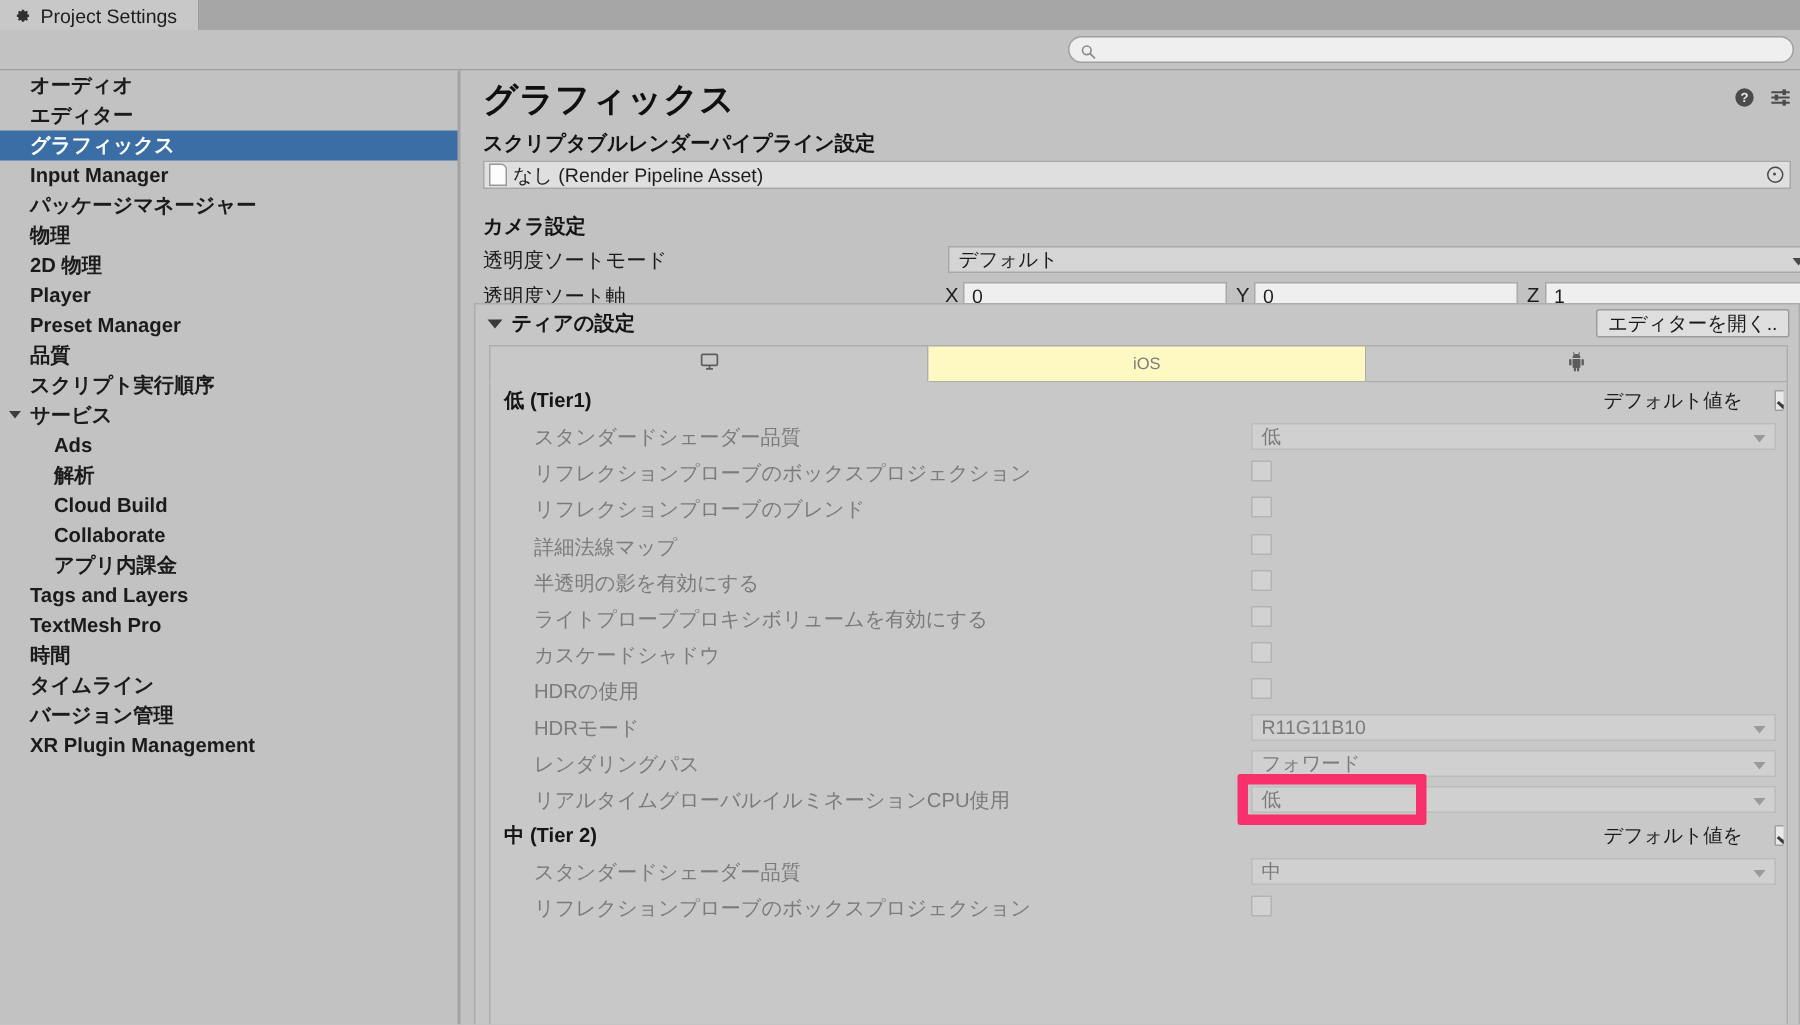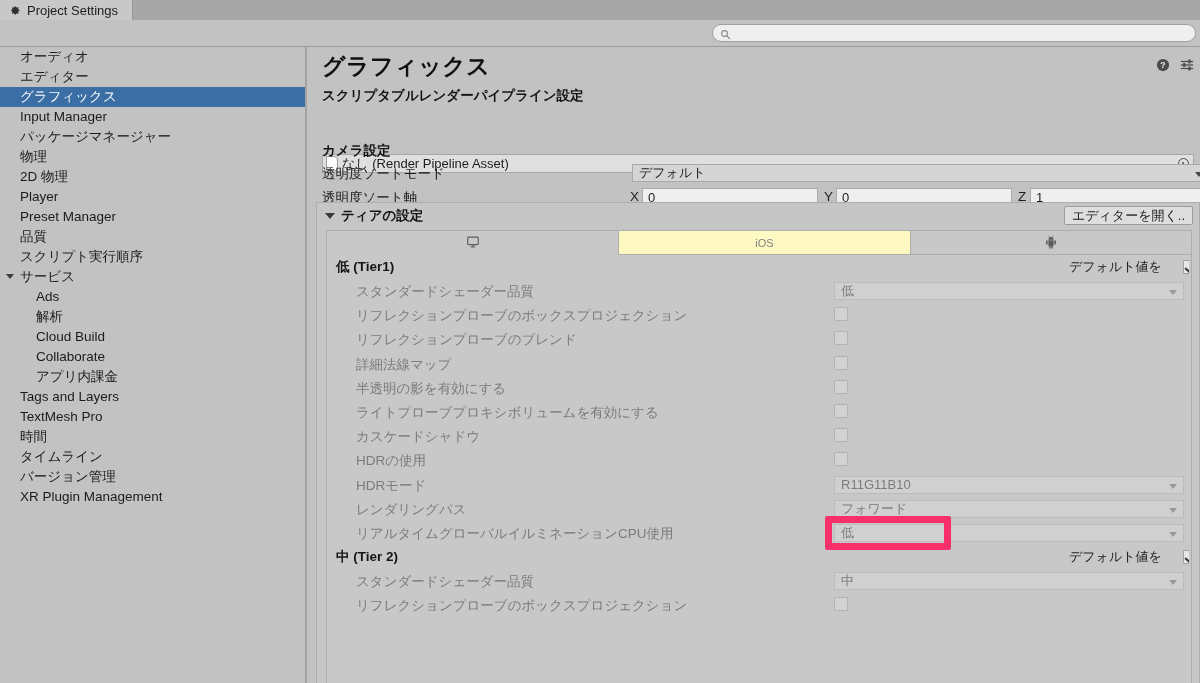--- a/index.html
+++ b/index.html
@@ -83,20 +83,21 @@
 
   
   .sidebar {
     position: absolute;
     left: 0; top: 47px;
     width: 307px; height: 636px;
     background: #c2c2c2;
     border-right: 1px solid #a3a3a3;
     box-sizing: border-box;
     overflow: hidden;
+    font-weight: bold;
   }
   .side-item {
     height: 20px;
     line-height: 20px;
     padding-left: 20px;
     font-size: 13.5px;
     color: #1b1b1b;
     white-space: nowrap;
     box-sizing: border-box;
     position: relative;
@@ -167,21 +168,20 @@
     position: absolute;
     left: 14px; top: 60px;
     width: 872px; height: 19px;
     background: #dfdfdf;
     border: 1px solid #a8a8a8;
     box-sizing: border-box;
     display: flex;
     align-items: center;
     padding-left: 3px;
     font-size: 13px;
-    margin-top: 47px;
   }
   .doc-icon {
     width: 10px; height: 13px;
     background: #fdfdfd;
     border: 1px solid #9a9a9a;
     border-top-right-radius: 4px;
     margin-right: 4px;
     flex: 0 0 auto;
   }
   .objfield .circ {

